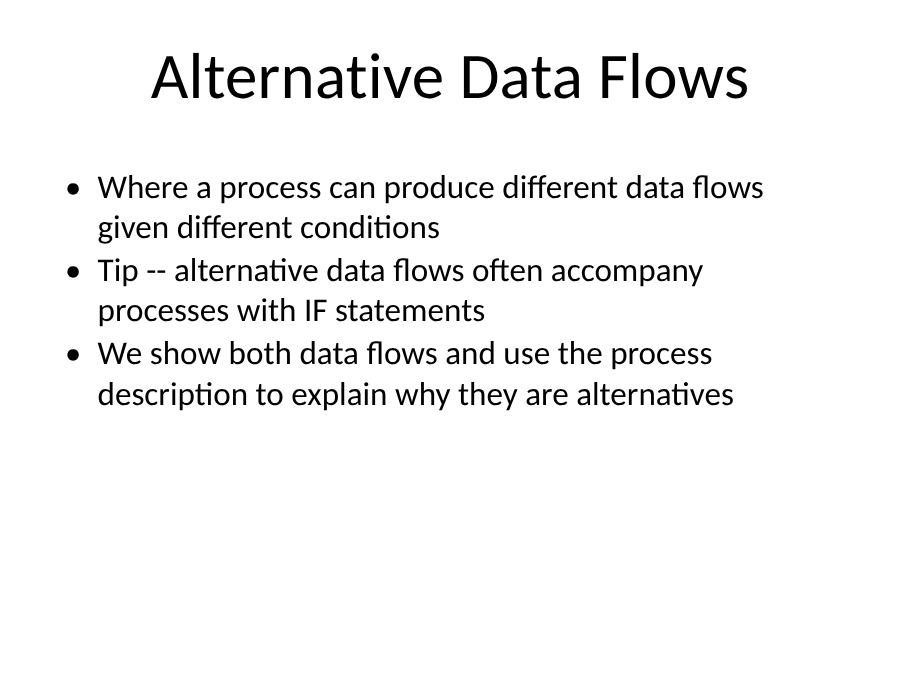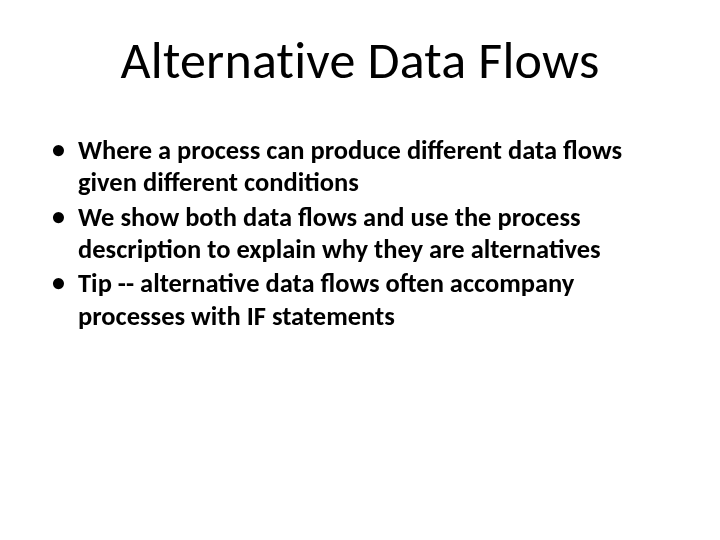--- a/index.html
+++ b/index.html
@@ -1,15 +1,15 @@
 <!DOCTYPE html>
 <html><head>
 <meta charset="utf-8">
 <style>
-  * { margin: 0; padding: 0; box-sizing: border-box; font-weight: bold; }
+  * { margin: 0; padding: 0; box-sizing: border-box; }
   html, body { width: 720px; height: 540px; }
   body {
     background: #ffffff;
     font-family: Calibri, "Segoe UI", Arial, sans-serif;
     color: #000;
     padding: 28px 48px 0 48px;
   }
   .title {
     text-align: center;
     font-size: 52px;
@@ -37,15 +37,15 @@
     line-height: 1.22;
   }
 </style>
 </head>
 <body>
 
 <h1 class="title">Alternative Data Flows</h1>
 
 <ul class="bullets">
   <li>Where a process can produce different data flows given different conditions</li>
+  <li>Tip -- alternative data flows often accompany processes with IF statements</li>
   <li>We show both data flows and use the process description to explain why they are alternatives</li>
-  <li>Tip -- alternative data flows often accompany processes with IF statements</li>
 </ul>
 
 </body></html>

